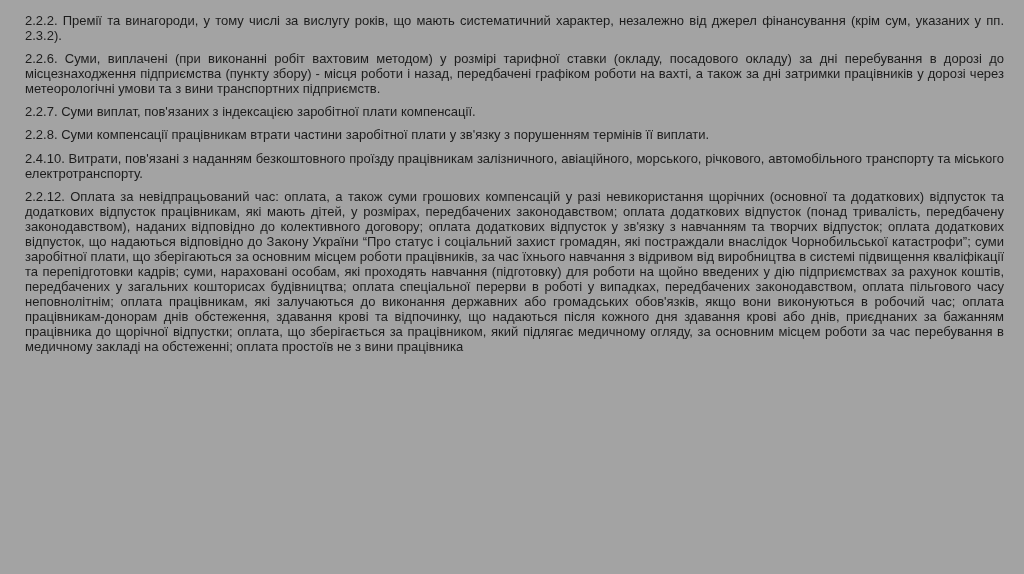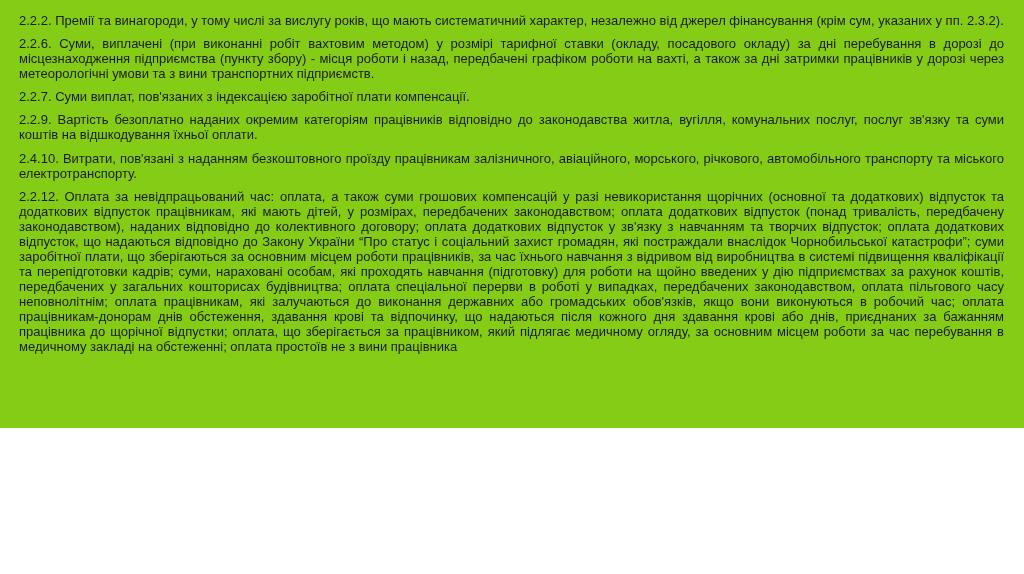--- a/index.html
+++ b/index.html
@@ -9,36 +9,36 @@
       background: #ffffff;
     }
     body {
       width: 1024px;
       height: 574px;
       overflow: hidden;
       font-family: "Liberation Sans", sans-serif;
     }
     .page {
       width: 1024px;
-      height: 428px;
-      background: #84cc16;
-      padding: 13px 20px 10px 19px;
+      height: 574px;
+      background: #a3a3a3;
+      padding: 13px 20px 10px 25px;
     }
     .para {
       margin: 0 0 8px 0;
       font-size: 13px;
       line-height: 1.16;
       color: #1c1c1c;
       text-align: justify;
       letter-spacing: 0;
     }
   </style>
 </head>
 <body>
 
 <div class="page">
   <p class="para">2.2.2. Премії та винагороди, у тому числі за вислугу років, що мають систематичний характер, незалежно від джерел фінансування (крім сум, указаних у пп. 2.3.2).</p>
   <p class="para">2.2.6. Суми, виплачені (при виконанні робіт вахтовим методом) у розмірі тарифної ставки (окладу, посадового окладу) за дні перебування в дорозі до місцезнаходження підприємства (пункту збору) - місця роботи і назад, передбачені графіком роботи на вахті, а також за дні затримки працівників у дорозі через метеорологічні умови та з вини транспортних підприємств.</p>
   <p class="para">2.2.7. Суми виплат, пов'язаних з індексацією заробітної плати компенсації.</p>
-  <p class="para">2.2.9. Вартість безоплатно наданих окремим категоріям працівників відповідно до законодавства житла, вугілля, комунальних послуг, послуг зв'язку та суми коштів на відшкодування їхньої оплати.</p>
+  <p class="para">2.2.8. Суми компенсації працівникам втрати частини заробітної плати у зв'язку з порушенням термінів її виплати.</p>
   <p class="para">2.4.10. Витрати, пов'язані з наданням безкоштовного проїзду працівникам залізничного, авіаційного, морського, річкового, автомобільного транспорту та міського електротранспорту.</p>
   <p class="para">2.2.12. Оплата за невідпрацьований час: оплата, а також суми грошових компенсацій у разі невикористання щорічних (основної та додаткових) відпусток та додаткових відпусток працівникам, які мають дітей, у розмірах, передбачених законодавством; оплата додаткових відпусток (понад тривалість, передбачену законодавством), наданих відповідно до колективного договору; оплата додаткових відпусток у зв'язку з навчанням та творчих відпусток; оплата додаткових відпусток, що надаються відповідно до Закону України “Про статус і соціальний захист громадян, які постраждали внаслідок Чорнобильської катастрофи”; суми заробітної плати, що зберігаються за основним місцем роботи працівників, за час їхнього навчання з відривом від виробництва в системі підвищення кваліфікації та перепідготовки кадрів; суми, нараховані особам, які проходять навчання (підготовку) для роботи на щойно введених у дію підприємствах за рахунок коштів, передбачених у загальних кошторисах будівництва; оплата спеціальної перерви в роботі у випадках, передбачених законодавством, оплата пільгового часу неповнолітнім; оплата працівникам, які залучаються до виконання державних або громадських обов'язків, якщо вони виконуються в робочий час; оплата працівникам-донорам днів обстеження, здавання крові та відпочинку, що надаються після кожного дня здавання крові або днів, приєднаних за бажанням працівника до щорічної відпустки; оплата, що зберігається за працівником, який підлягає медичному огляду, за основним місцем роботи за час перебування в медичному закладі на обстеженні; оплата простоїв не з вини працівника</p>
 </div>
 
 </body></html>

